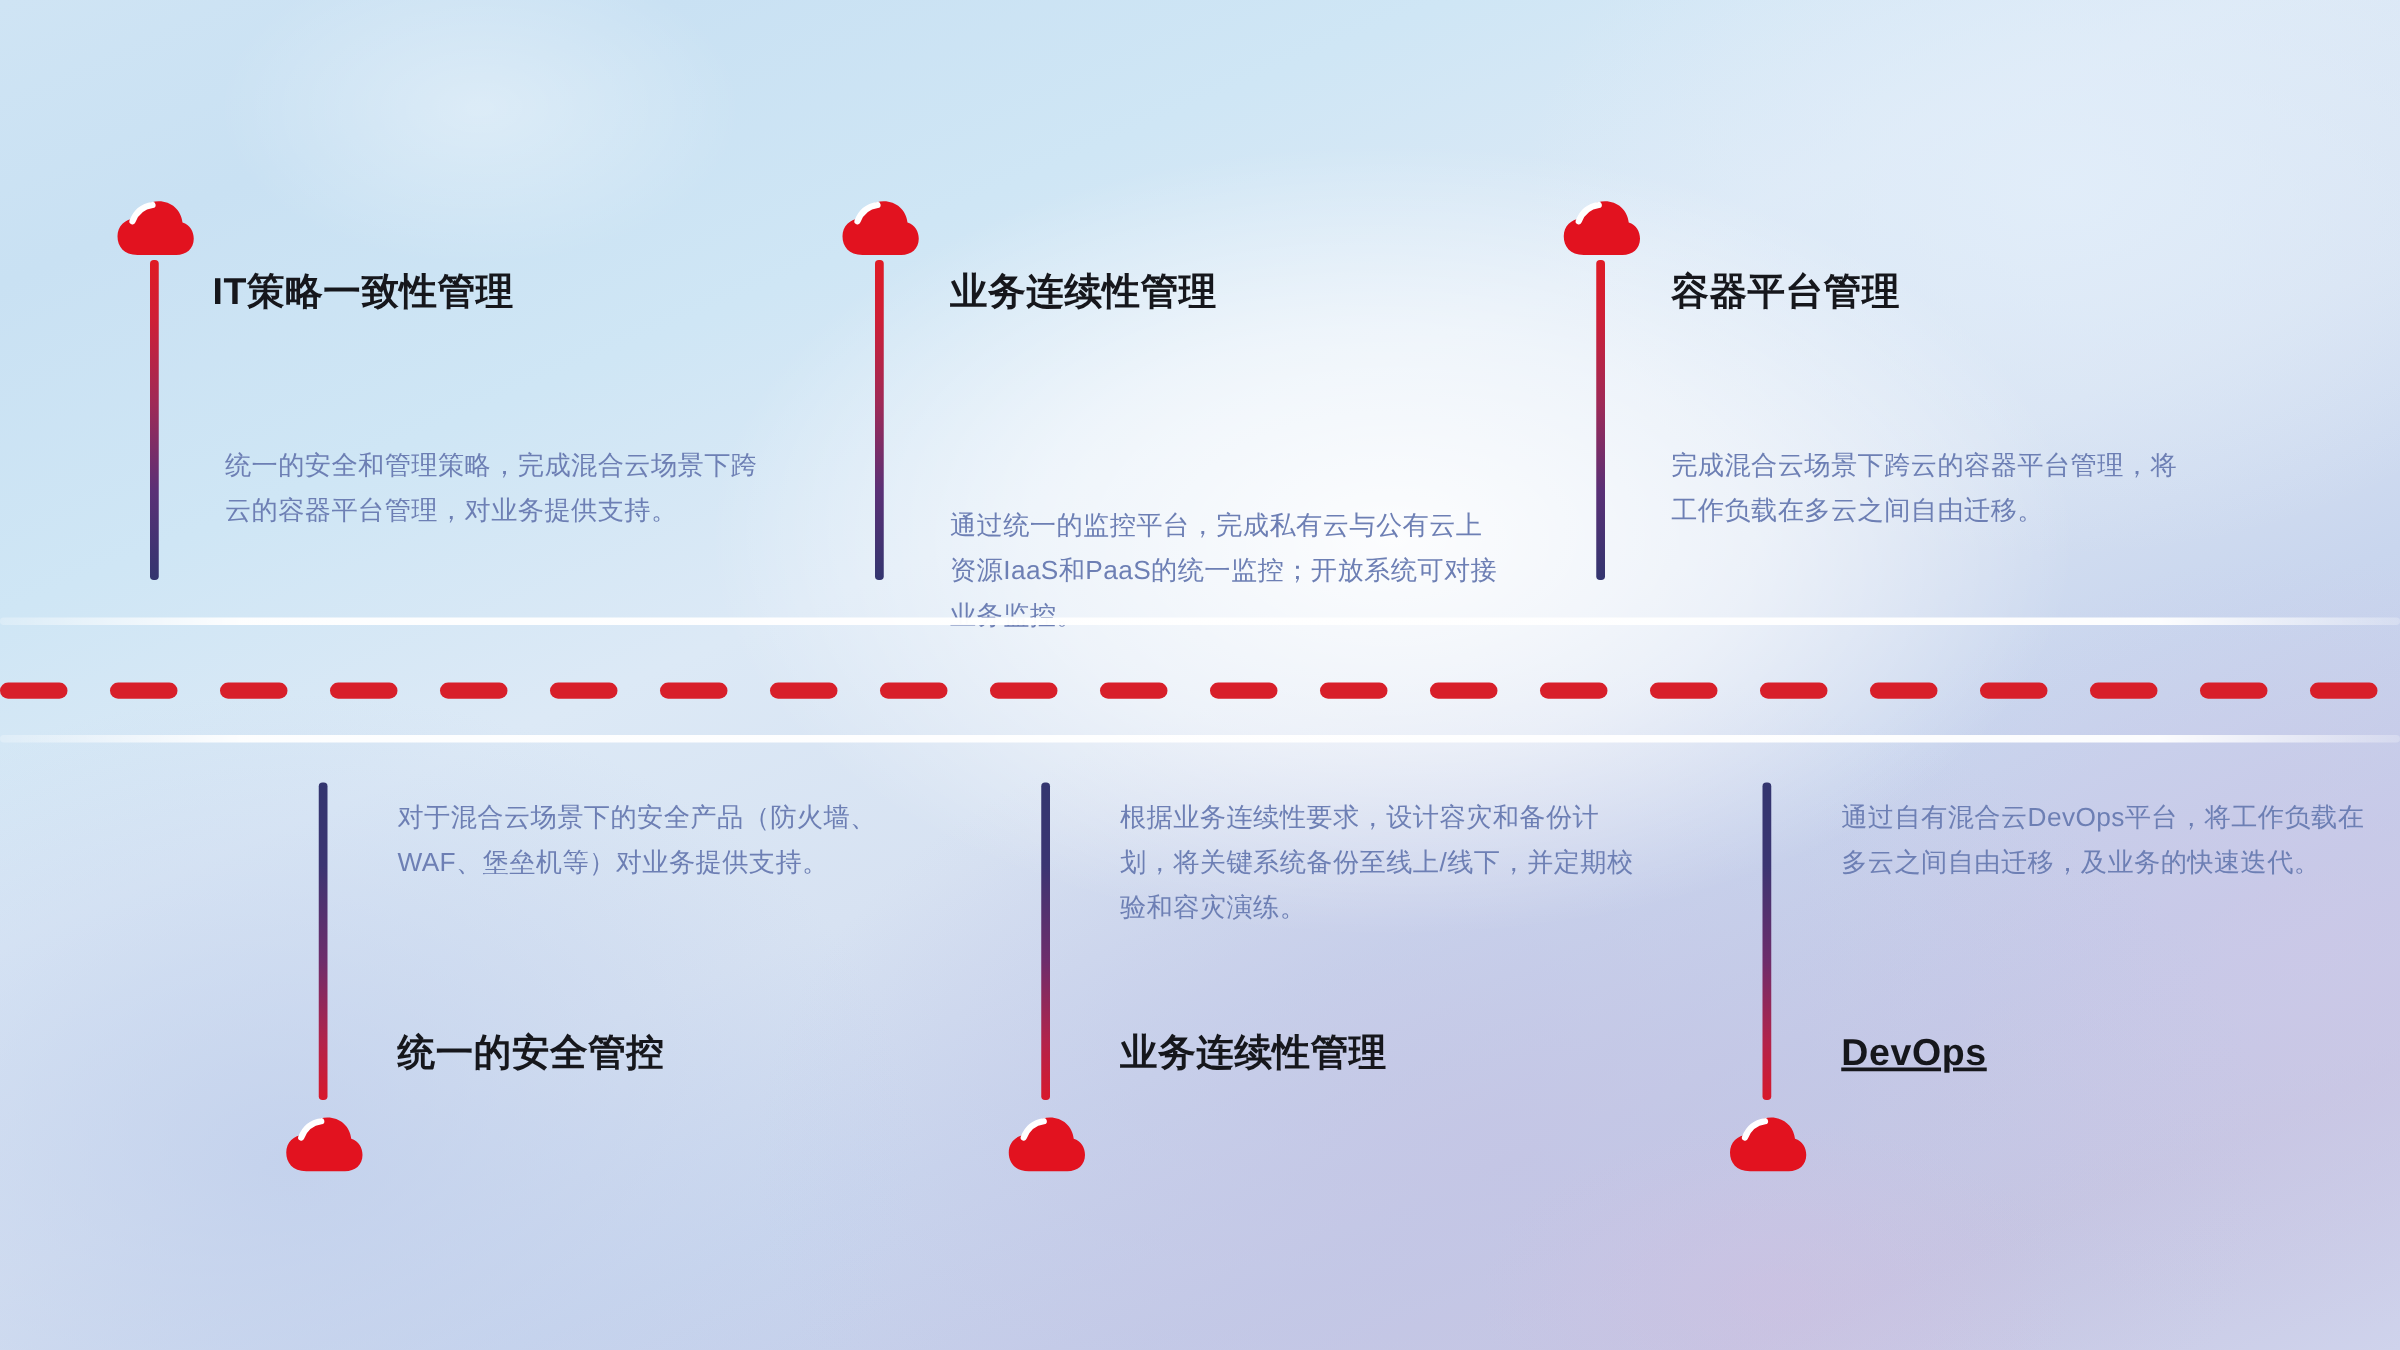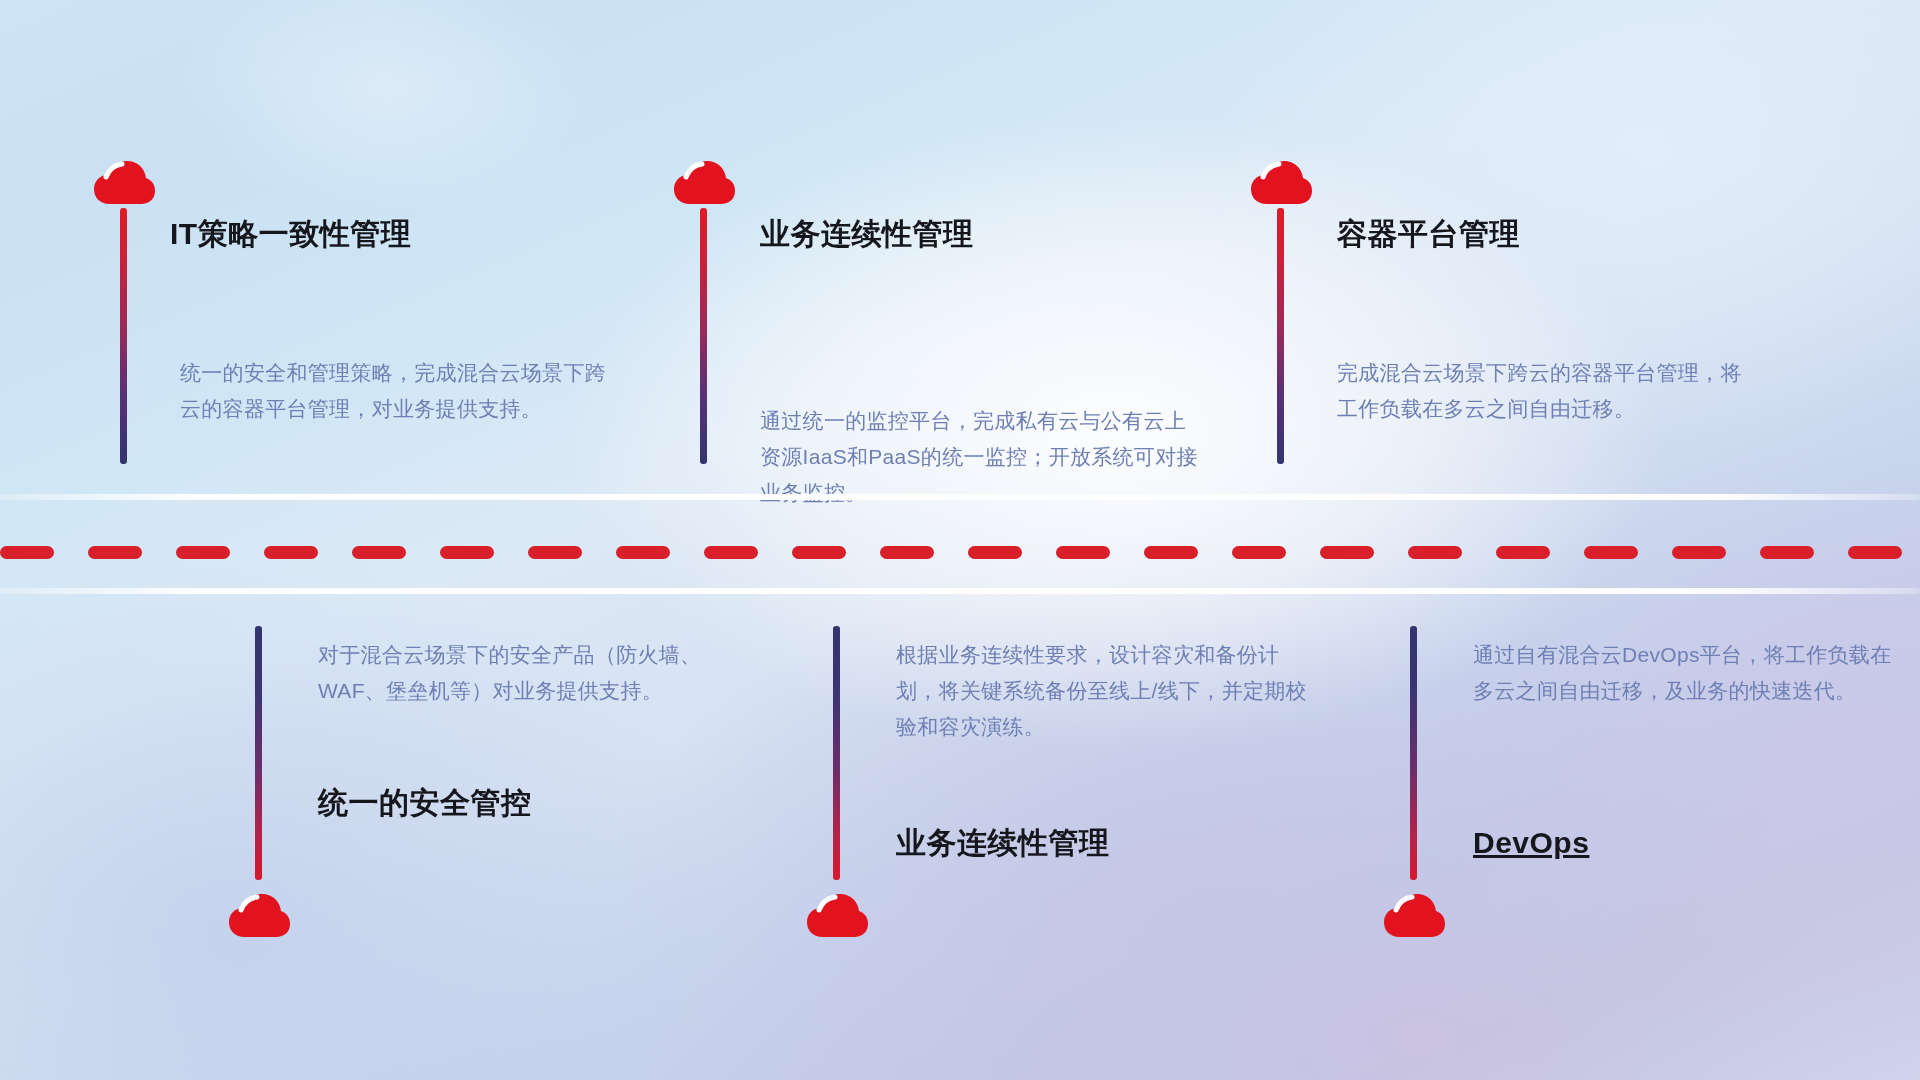--- a/index.html
+++ b/index.html
@@ -162,21 +162,21 @@
         <span class="dash" style="background: rgb(216, 31, 42);"></span>
       </div>
     <div class="hairline" style="top:588px;"></div>
   </div>
 
   <div class="row">
 
     <div class="col">
       <div class="stem up" style="left:255px;top:626px;height:254px;"></div>
       <div class="body" style="left:318px;top:637px;width:430px;">对于混合云场景下的安全产品（防火墙、WAF、堡垒机等）对业务提供支持。</div>
-      <div class="heading" style="left:318px;top:785px;">统一的安全管控</div>
+      <div class="heading" style="left:318px;top:825px;">统一的安全管控</div>
       <div class="cloud" style="left:227px;top:893px;">
         <svg viewBox="0 0 64 48" xmlns="http://www.w3.org/2000/svg">
           <path d="M18 44 C7 44 2 37 2 29 C2 21 8 15 16 15 C19 6 27 1 35 1 C45 1 53 8 54 18 C60 20 63 25 63 31 C63 39 57 44 49 44 Z" fill="#e2121f"></path>
           <path d="M14 17 C17 9 23 5 30 4" stroke="#ffffff" stroke-width="5" stroke-linecap="round" fill="none"></path>
         </svg>
       </div>
     </div>
 
     <div class="col">
       <div class="stem up" style="left:833px;top:626px;height:254px;"></div>

